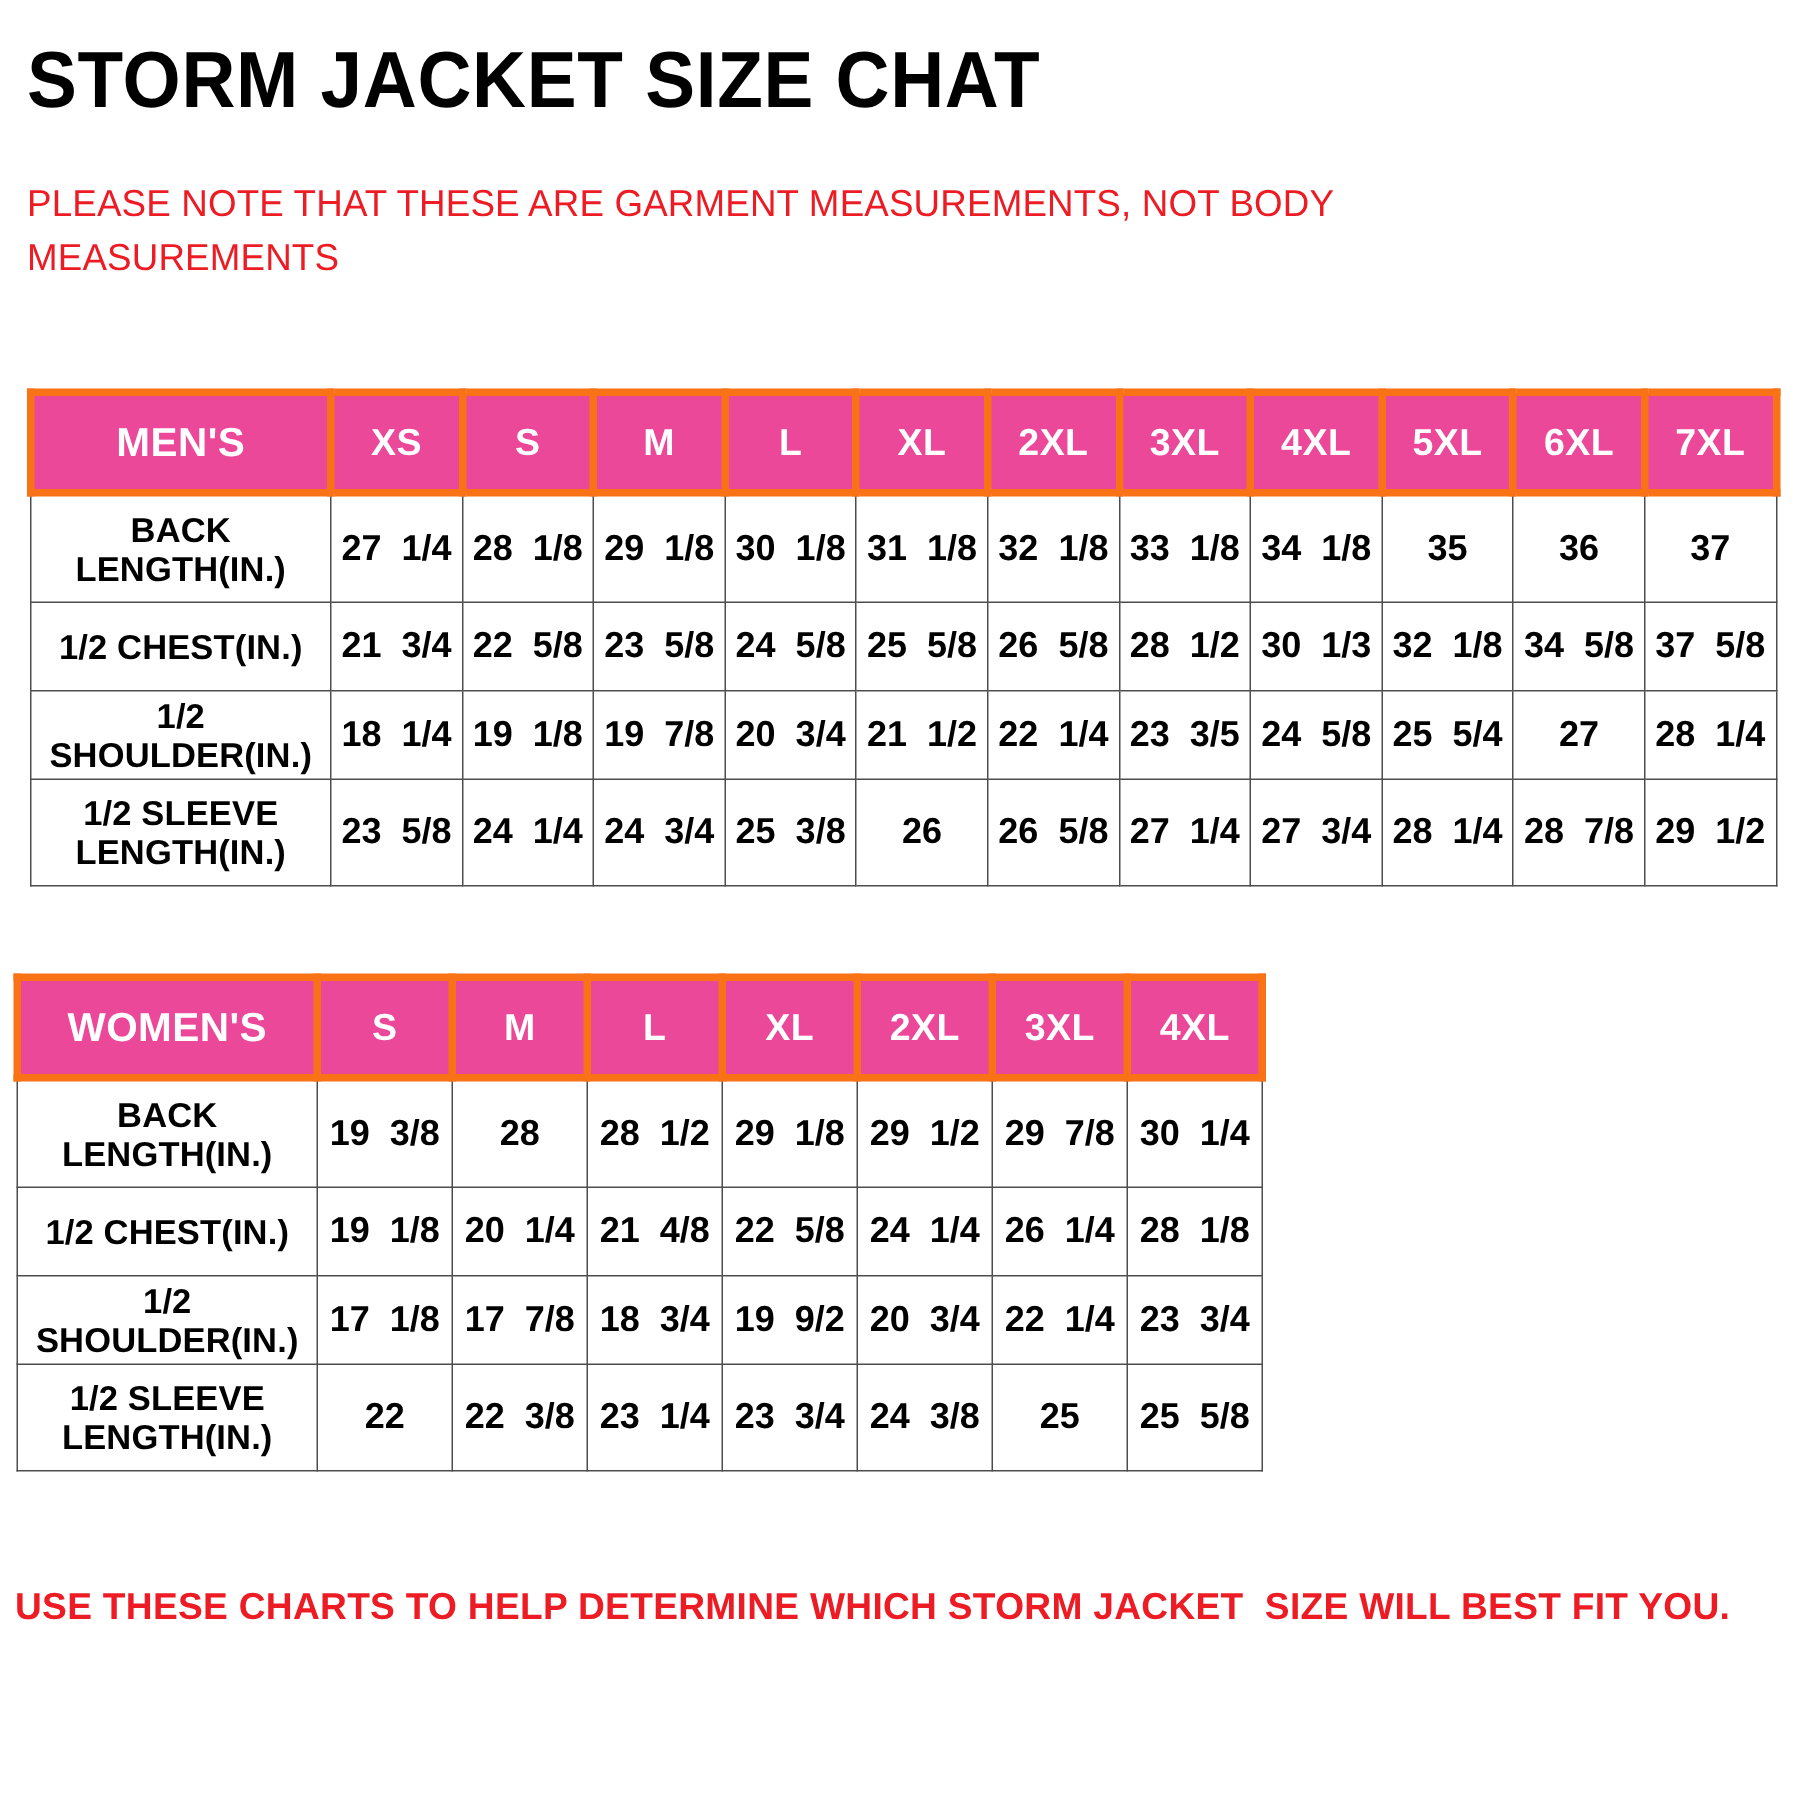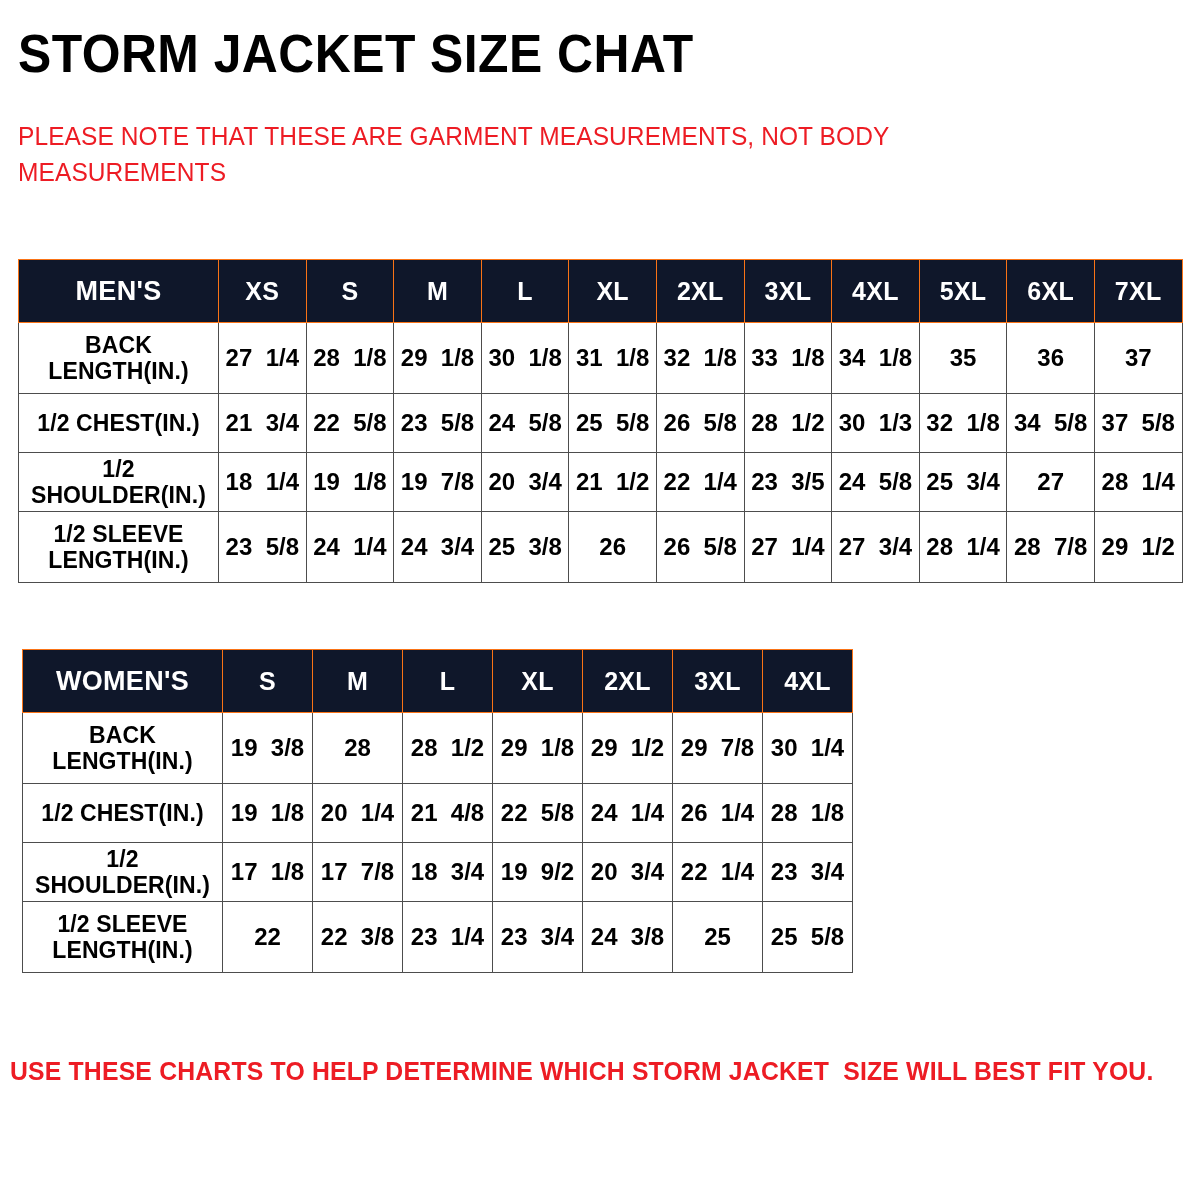--- a/index.html
+++ b/index.html
@@ -61,23 +61,23 @@
   }
   .size-table td, .size-table th {
     border: 1px solid #4d4d4d;
     padding: 0;
     text-align: center;
     vertical-align: middle;
     color: #000000;
     font-weight: bold;
   }
   .size-table thead th {
-    background: #0f172a;
+    background: #ec4899;
     color: #ffffff;
-    border: 1px solid #f97316;
+    border: 5px solid #f97316;
     font-size: 25px;
     height: 62px;
     font-weight: bold;
     letter-spacing: 0.3px;
   }
   .size-table thead th.corner {
     font-size: 27px;
   }
   .size-table tbody td {
     font-size: 24px;
@@ -100,21 +100,21 @@
   #mens-table {
     left: 18px;
     top: 259px;
     width: 1164px;
   }
   #mens-table col.first { width: 200px; }
   #mens-table col.data  { width: 87.6px; }
 
   
   #womens-table {
-    left: 22px;
+    left: 9px;
     top: 649px;
     width: 830px;
   }
   #womens-table col.first { width: 200px; }
   #womens-table col.data  { width: 90px; }
 
   
   .notice-bottom {
     position: absolute;
     left: 10px;
@@ -202,21 +202,21 @@
       <tr>
         <td class="rowlabel">1/2  SHOULDER(IN.)</td>
         <td>18  1/4</td>
         <td>19  1/8</td>
         <td>19  7/8</td>
         <td>20  3/4</td>
         <td>21  1/2</td>
         <td>22  1/4</td>
         <td>23  3/5</td>
         <td>24  5/8</td>
-        <td>25  3/4</td>
+        <td>25  5/4</td>
         <td>27</td>
         <td>28  1/4</td>
       </tr>
       <tr class="tall">
         <td class="rowlabel">1/2  SLEEVE
 LENGTH(IN.)</td>
         <td>23  5/8</td>
         <td>24  1/4</td>
         <td>24  3/4</td>
         <td>25  3/8</td>

